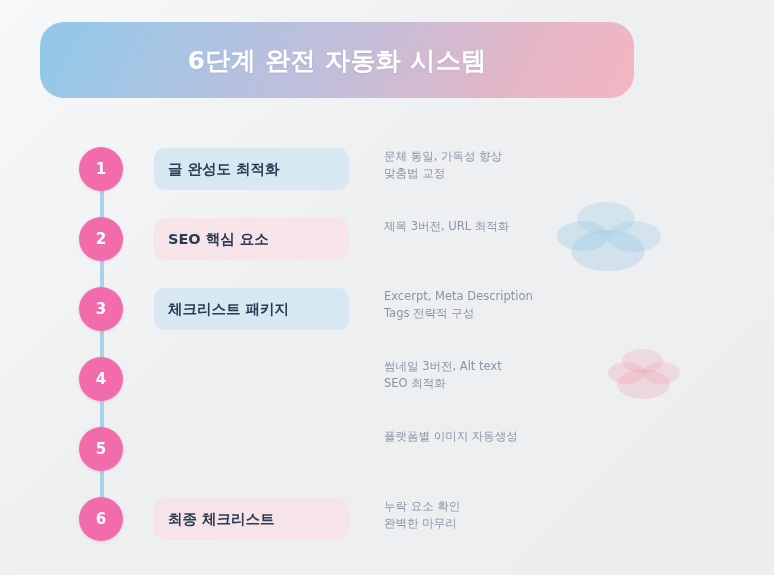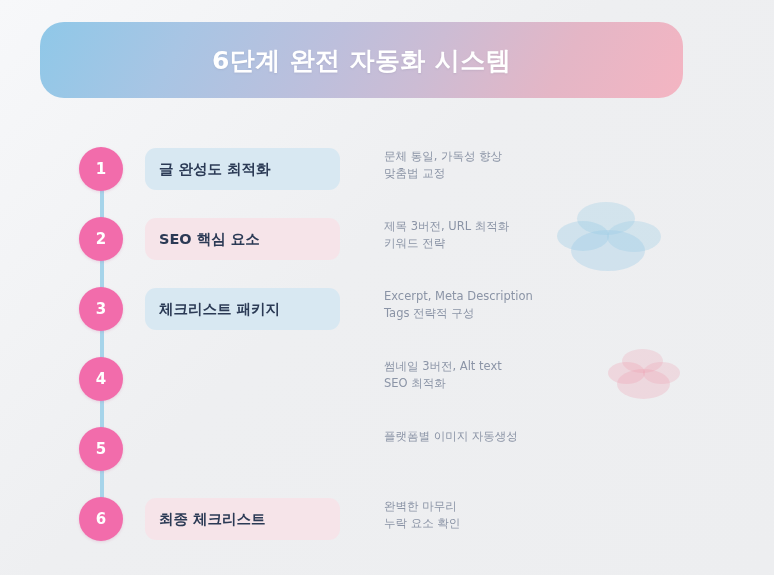--- a/index.html
+++ b/index.html
@@ -46,21 +46,21 @@
   #blob-pink .e1 { left: 14px; top: 0px;  width: 41px; height: 24px; background: rgba(240, 150, 170, 0.24); }
   #blob-pink .e2 { left: 0px;  top: 13px; width: 37px; height: 22px; background: rgba(240, 150, 170, 0.27); }
   #blob-pink .e3 { left: 35px; top: 13px; width: 37px; height: 22px; background: rgba(240, 150, 170, 0.24); }
   #blob-pink .e4 { left: 9px;  top: 20px; width: 53px; height: 30px; background: rgba(240, 150, 170, 0.26); }
 
   
   #header-banner {
     position: absolute;
     left: 40px;
     top: 22px;
-    width: 643px;
+    width: 594px;
     height: 76px;
     border-radius: 24px;
     background: linear-gradient(118deg,
         #8fc8e8 0%,
         #a8c5e4 22%,
         #bdbfdc 45%,
         #ccbcd4 60%,
         #e4b6c6 80%,
         #f4b5c2 100%);
     display: flex;
@@ -117,21 +117,21 @@
   }
   .step-badge-num {
     color: #ffffff;
     font-size: 15px;
     font-weight: bold;
     line-height: 1;
   }
 
   .step-pill {
     position: absolute;
-    left: 145px;
+    left: 154px;
     top: 1px;
     width: 195px;
     height: 42px;
     border-radius: 11px;
     display: flex;
     align-items: center;
     box-sizing: border-box;
     padding-left: 14px;
   }
   .step-pill.tone-blue { background: #d8e8f2; }
@@ -196,21 +196,20 @@
         </div>
         <div class="step-row" style="top: 89px;">
           <div class="step-badge">
             <span class="step-badge-num">2</span>
           </div>
           <div class="step-pill tone-pink">
             <span class="step-title">SEO 핵심 요소</span>
           </div>
           <div class="step-desc">
             <div class="step-desc-line">제목 3버전, URL 최적화</div>
-            <div class="step-desc-line">키워드 전략</div>
           </div>
         </div>
         <div class="step-row" style="top: 159px;">
           <div class="step-badge">
             <span class="step-badge-num">3</span>
           </div>
           <div class="step-pill tone-blue">
             <span class="step-title">체크리스트 패키지</span>
           </div>
           <div class="step-desc">
@@ -236,20 +235,20 @@
           </div>
         </div>
         <div class="step-row" style="top: 369px;">
           <div class="step-badge">
             <span class="step-badge-num">6</span>
           </div>
           <div class="step-pill tone-pink">
             <span class="step-title">최종 체크리스트</span>
           </div>
           <div class="step-desc">
+            <div class="step-desc-line">누락 요소 확인</div>
             <div class="step-desc-line">완벽한 마무리</div>
-            <div class="step-desc-line">누락 요소 확인</div>
           </div>
         </div>
       </div>
   </div>
 
 </div>
 
 </body></html>

